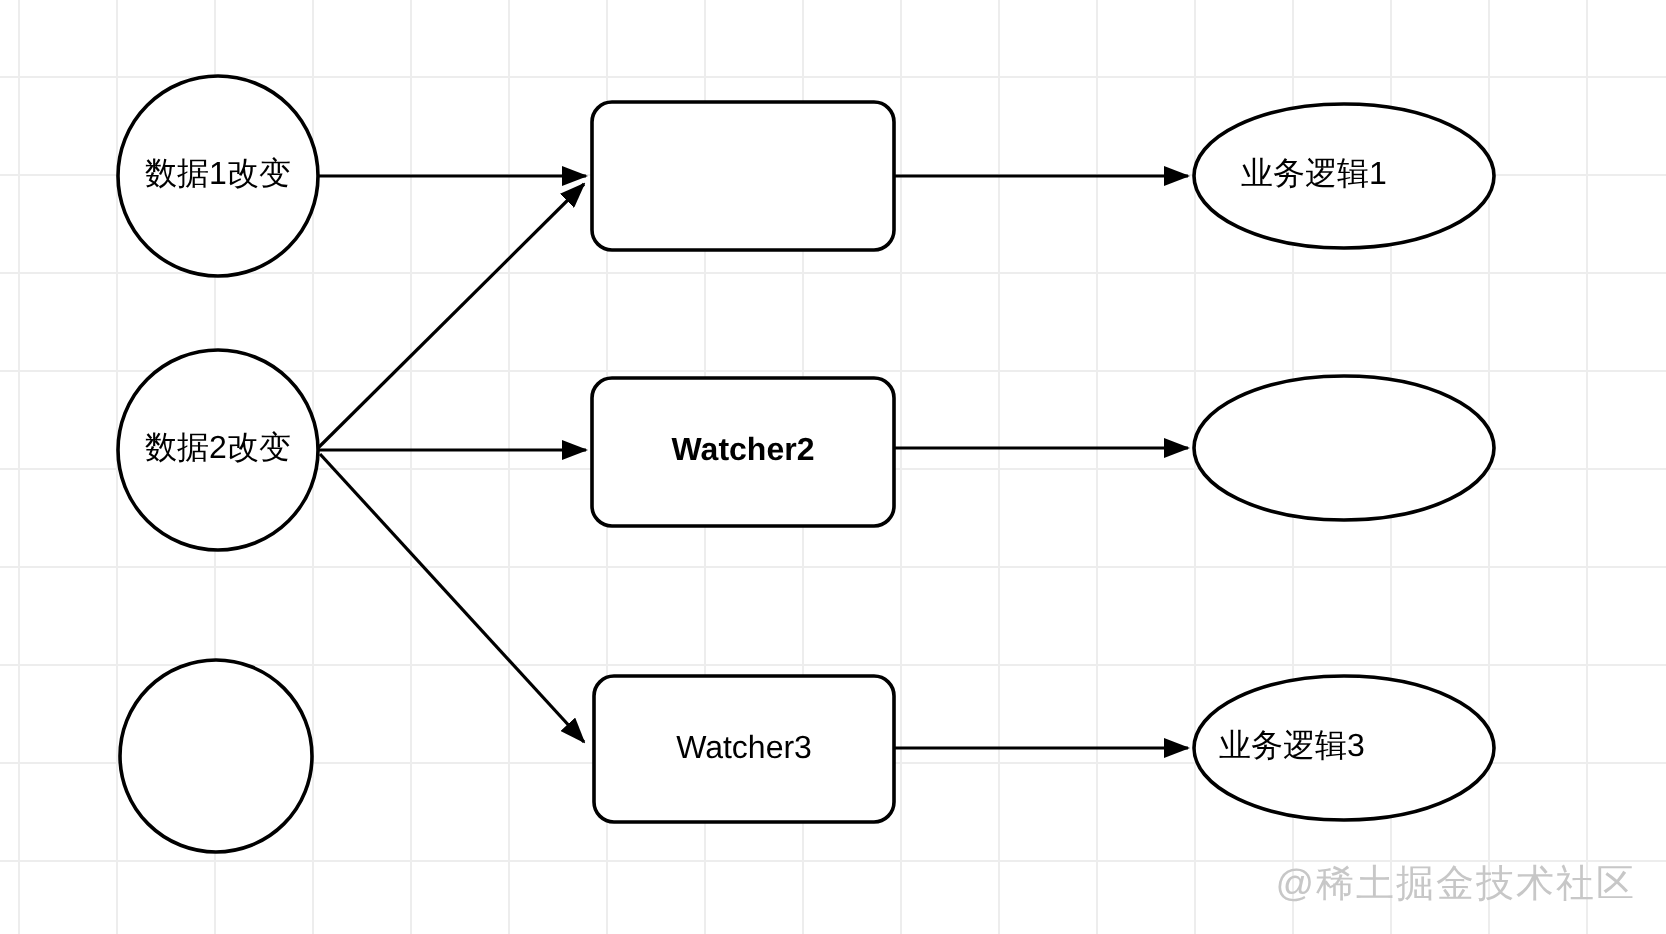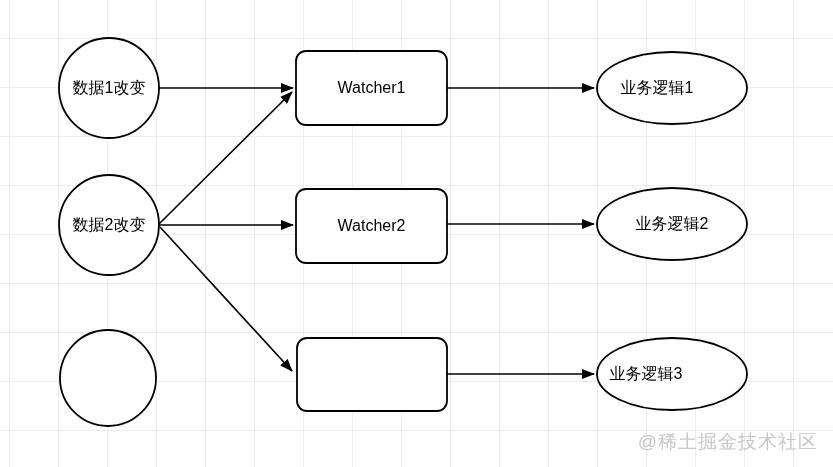--- a/index.html
+++ b/index.html
@@ -75,22 +75,21 @@
 
       <ellipse class="node-shape" cx="672" cy="88" rx="75" ry="36"></ellipse>
       <ellipse class="node-shape" cx="672" cy="224" rx="75" ry="36"></ellipse>
       <ellipse class="node-shape" cx="672" cy="374" rx="75" ry="36"></ellipse>
     </g>
   </svg>
 
   <div class="node-label" style="left:59px;  top:38px;  width:100px; height:100px;">数据1改变</div>
   <div class="node-label" style="left:59px;  top:175px; width:100px; height:100px;">数据2改变</div>
 
-  <div class="node-label" style="left:296px; top:51px;  width:151px; height:74px;">Watcher1</div>
-  <div class="node-label" style="left:296px; top:189px; width:151px; height:74px;">Watcher2</div>
+  <div class="node-label" style="left:296px; top:189px; width:151px; height:74px;font-weight:bold;">Watcher2</div>
+  <div class="node-label" style="left:297px; top:338px; width:150px; height:73px;">Watcher3</div>
 
   <div class="node-label" style="left:562px; top:52px;  width:150px; height:72px;margin-left:20px;">业务逻辑1</div>
-  <div class="node-label" style="left:597px; top:188px; width:150px; height:72px;">业务逻辑2</div>
   <div class="node-label" style="left:571px; top:338px; width:150px; height:72px;">业务逻辑3</div>
 
   <div class="watermark">@稀土掘金技术社区</div>
 
 </div>
 
 </body></html>

